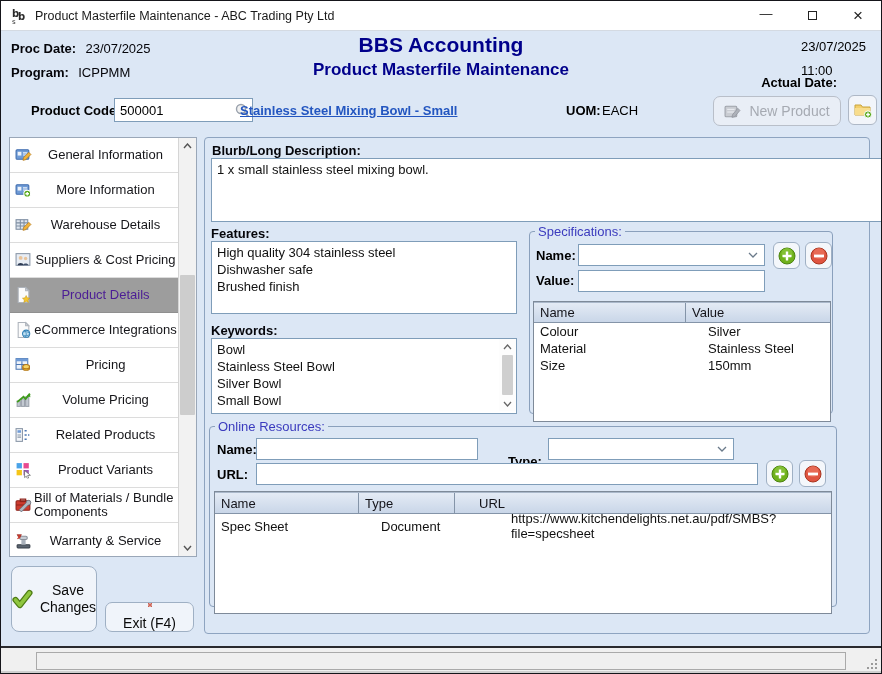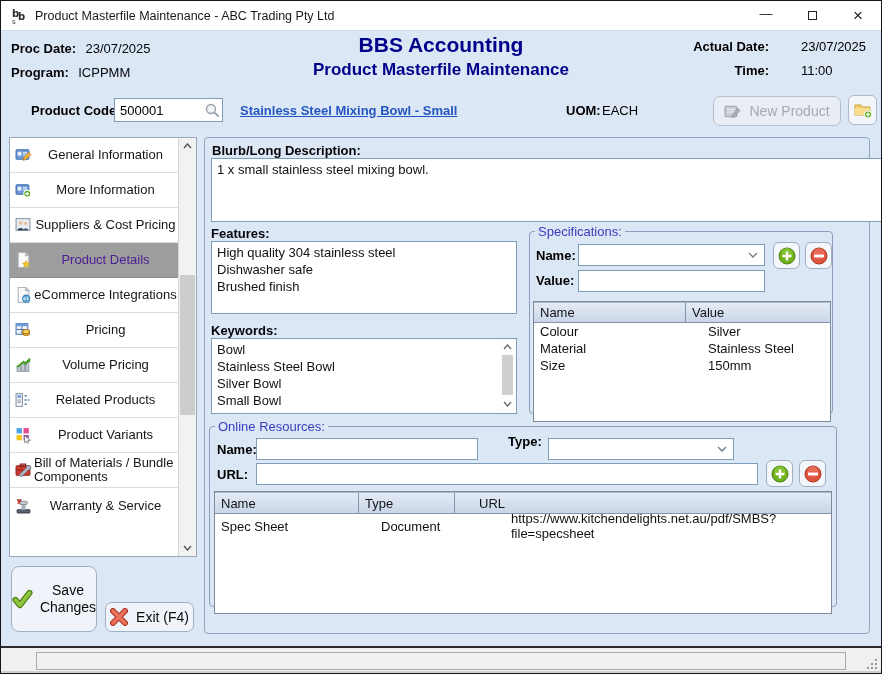--- a/index.html
+++ b/index.html
@@ -32,26 +32,26 @@
   .hdr-left1 { position:absolute; left:10px; top:7px; }
   .hdr-left2 { position:absolute; left:10px; top:31px; }
   .hdr-left1 .hdr-val, .hdr-left2 .hdr-val { margin-left:5px; }
   .app-title { position:absolute; left:0; right:0; top:1px; text-align:center;
                color:#00008b; font-size:21px; font-weight:bold; }
   .screen-title { position:absolute; left:0; right:0; top:28px; text-align:center;
                color:#00008b; font-size:17px; font-weight:bold; }
   .hdr-r-lbl { position:absolute; width:90px; text-align:right; font-weight:bold; font-size:13px; }
   .hdr-r-val { position:absolute; left:800px; font-size:13px; }
   .r1 { top:7px; } .r2 { top:31px; }
-  .hdr-r-lbl.r1, .hdr-r-lbl.r2 { left:678px; }
+  .hdr-r-lbl.r1, .hdr-r-lbl.r2 { left:746px;margin-top:36px; }
 
   
   .product-bar { position:absolute; left:0; top:89px; width:100%; height:46px; }
   .pc-label { position:absolute; left:30px; top:13px; font-weight:bold; font-size:13px; }
-  .pc-input-wrap { position:absolute; left:113px; top:8px; width:109px; height:24px; }
+  .pc-input-wrap { position:absolute; left:113px; top:8px; width:139px; height:24px; }
   .pc-input {
     width:100%; height:100%; border:1px solid #7f9db9; background:#fff;
     font-family:"Liberation Sans",sans-serif; font-size:13px; padding:2px 22px 2px 5px;
   }
   .pc-mag { position:absolute; right:3px; top:4px; }
   .product-link { position:absolute; left:239px; top:13px; font-size:13px;
                   color:#2356c0; text-decoration:underline; font-weight:bold; }
   .uom-label { position:absolute; left:565px; top:13px; font-weight:bold; font-size:13px; }
   .uom-value { position:absolute; left:601px; top:13px; font-size:13px; }
   .new-product-btn {
@@ -156,21 +156,21 @@
   .save-btn {
     position:absolute; left:10px; top:565px; width:86px; height:66px;
     border:1px solid #9fb0c4; border-radius:8px; background:#f0f4fa;
     display:flex; align-items:center; justify-content:center; gap:7px;
     font-size:14px; color:#0a0a0a; text-align:center; line-height:17px;
   }
   .exit-btn {
     position:absolute; left:104px; top:601px; width:89px; height:30px;
     border:1px solid #9fb0c4; border-radius:7px; background:#f0f4fa;
     display:flex; align-items:center; justify-content:center; gap:8px;
-    font-size:14px; color:#0a0a0a;
+    font-size:14px; color:#0a0a0a;flex-direction:column;
   }
 
   
   .statusbar {
     position:absolute; left:0; top:645px; width:100%; height:27px;
     background:#f0f0f0; border-top:2px solid #2a2a2e;
   }
   .status-inset {
     position:absolute; left:35px; top:4px; width:810px; height:18px;
     border:1px solid #aaaaaa; background:#f0f0f0;
@@ -272,20 +272,31 @@
           <line x1="7.5" y1="6" x2="11.5" y2="6" stroke="#eef3fa"></line>
           <line x1="7.5" y1="8" x2="11.5" y2="8" stroke="#eef3fa"></line>
           <circle cx="11.5" cy="11.5" r="3.2" fill="#57a81c" stroke="#fff"></circle>
           <line x1="11.5" y1="9.8" x2="11.5" y2="13.2" stroke="#fff" stroke-width="1.3"></line>
           <line x1="9.8" y1="11.5" x2="13.2" y2="11.5" stroke="#fff" stroke-width="1.3"></line>
         </svg>
         <span>More Information</span>
       </div>
       <div class="nav-item">
         <svg class="nav-ico" width="17" height="17" viewBox="0 0 16 16">
+          <rect x="1" y="3" width="11" height="9" fill="#dfe6ef" stroke="#7e8ea2"></rect>
+          <line x1="1" y1="6" x2="12" y2="6" stroke="#7e8ea2"></line>
+          <line x1="1" y1="9" x2="12" y2="9" stroke="#7e8ea2"></line>
+          <line x1="5" y1="3" x2="5" y2="12" stroke="#7e8ea2"></line>
+          <line x1="8.5" y1="3" x2="8.5" y2="12" stroke="#7e8ea2"></line>
+          <path d="M8 10.5 L13 5.5 L15 7.5 L10 12.5 L7.5 13 Z" fill="#f2b33a" stroke="#b5791a" stroke-width="0.7"></path>
+        </svg>
+        <span>Warehouse Details</span>
+      </div>
+      <div class="nav-item">
+        <svg class="nav-ico" width="17" height="17" viewBox="0 0 16 16">
           <rect x="1" y="2" width="13" height="11" fill="#e8edf4" stroke="#8a97a8"></rect>
           <circle cx="5.3" cy="6" r="1.8" fill="#e8c39a"></circle>
           <path d="M2.5 13 C2.5 10 8 10 8 13 Z" fill="#2d3a52"></path>
           <circle cx="10" cy="6.6" r="1.6" fill="#e8c39a"></circle>
           <path d="M7.6 13 C7.6 10.6 12.6 10.6 12.6 13 Z" fill="#41506b"></path>
         </svg>
         <span>Suppliers &amp; Cost Pricing</span>
       </div>
       <div class="nav-item selected">
         <svg class="nav-ico" width="17" height="17" viewBox="0 0 16 16">
@@ -455,21 +466,21 @@
           <div class="td spec-c1">Size</div>
           <div class="td spec-c2">150mm</div>
         </div>
       </div>
     </fieldset>
 
     <fieldset class="grp onl-grp">
       <legend>Online Resources:</legend>
       <span class="grp-lbl" style="left:7px; top:8px;">Name:</span>
       <input class="grp-input" style="left: 46px; top: 4px; width: 222px;">
-      <span class="grp-lbl" style="left:298px; top:0;">Type:</span>
+      <span class="grp-lbl" style="left:298px; top:20px;">Type:</span>
       <div class="grp-combo" style="left:338px; top:4px; width:186px;">
         <svg class="combo-arrow" width="10" height="6" viewBox="0 0 10 6">
           <path d="M1 1 L5 5 L9 1" fill="none" stroke="#6a7a8a" stroke-width="1.3"></path>
         </svg>
       </div>
       <span class="grp-lbl" style="left:7px; top:33px;">URL:</span>
       <input class="grp-input" style="left: 46px; top: 29px; width: 502px;">
       <div class="round-btn" style="left:556px; top:26px;">
         <svg width="18" height="18" viewBox="0 0 18 18">
           <circle cx="9" cy="9" r="8" fill="#6fb11c" stroke="#4c8310"></circle>

